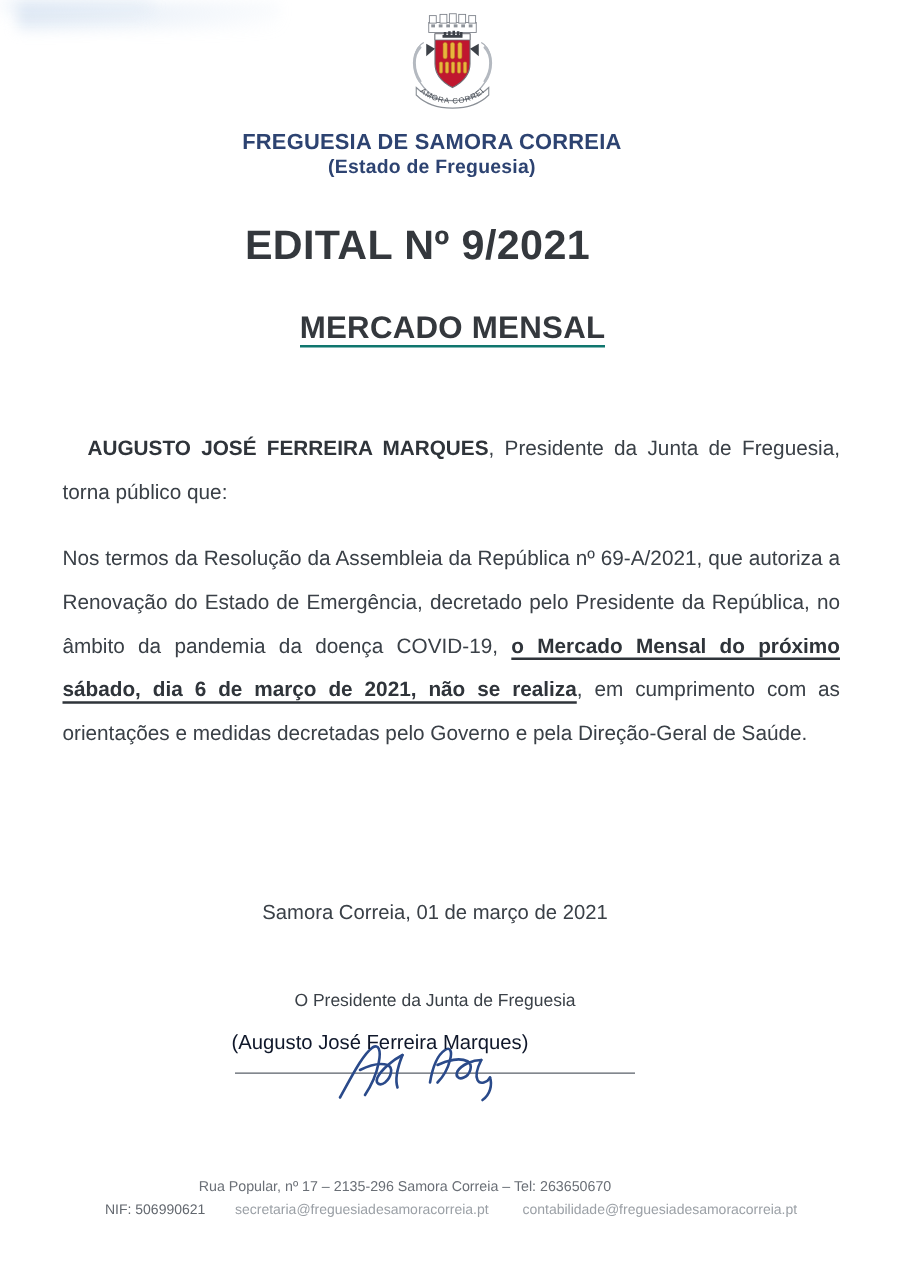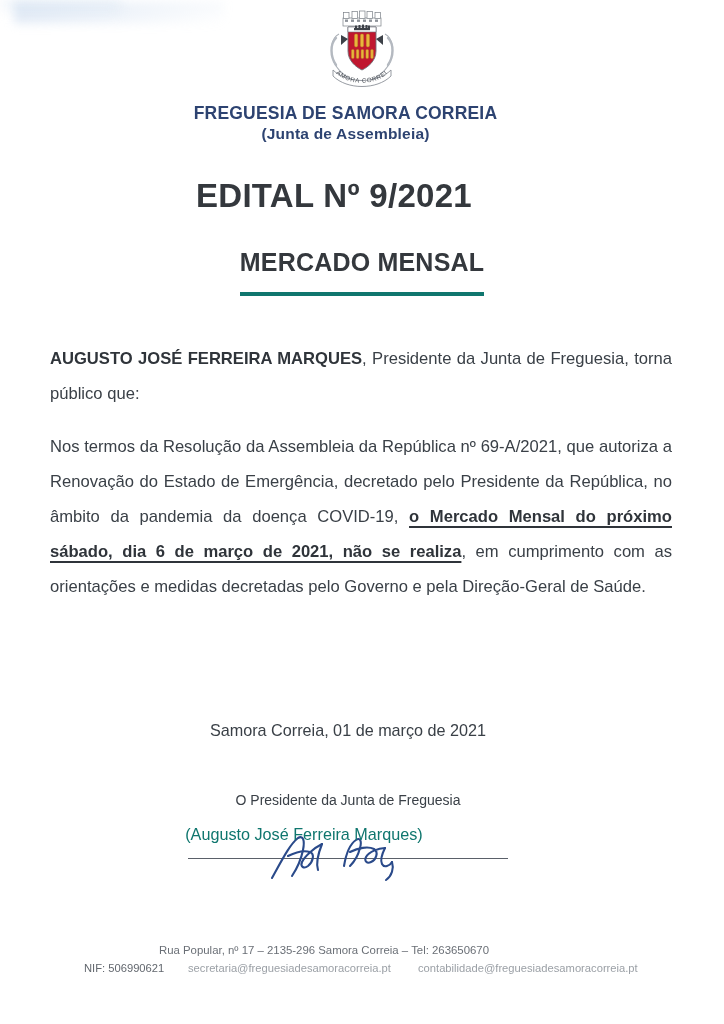--- a/index.html
+++ b/index.html
@@ -98,42 +98,42 @@
     top: 248px;
     left: 0;
     width: 724px;
     text-align: center;
     font-size: 25px;
     font-weight: bold;
     color: #34383d;
     letter-spacing: 0.2px;
   }
   .doc-subtitle span.u {
-    border-bottom: 4px solid #0f766e;
-    padding-bottom: 16px;
+    border-bottom: 2px solid #0f766e;
+    padding-bottom: 0;
   }
 
   
   .body-block {
     position: absolute;
     left: 50px;
     top: 341px;
     width: 622px;
   }
   .para {
     font-size: 16.6px;
     line-height: 35px;
     text-align: justify;
     text-justify: inter-word;
     color: #3a4047;
     margin: 0 0 0 0;
   }
   .para.intro { margin-bottom: 18px; }
   .para.main  { margin-bottom: 18px; }
-  .para b { font-weight: bold; color: #2f343a; }
+  .para b { font-weight: bold; color: #2f343a; margin-left: 20px; }
   .para .bu {
     font-weight: bold;
     color: #2f343a;
     text-decoration: underline;
     text-decoration-thickness: 2px;
     text-underline-offset: 4px;
   }
 
   
   .sig-block {
@@ -176,21 +176,21 @@
     width: 180px;
     height: 60px;
   }
   .sig-name {
     position: absolute;
     left: 0;
     top: 825px;
     width: 608px;
     text-align: center;
     font-size: 16.2px;
-    color: #0f766e;
+    color: #0f172a;
   }
 
   
   .footer {
     position: absolute;
     left: 0;
     top: 943px;
     width: 648px;
   }
   .footer-address {
@@ -289,21 +289,21 @@
       <path d="M10 62 C24 76 54 76 68 62 L68 68 C54 82 24 82 10 68 Z" fill="#ffffff" stroke="#8b9097" stroke-width="0.9"></path>
       <path id="ribbonPath" d="M13 65 C26 78 52 78 65 65" fill="none" stroke="none"></path>
       <text font-family="'Liberation Sans', sans-serif" font-size="6.2" fill="#4a4f56" letter-spacing="0.7">
         <textPath href="#ribbonPath" startOffset="50%" text-anchor="middle">SAMORA CORREIA</textPath>
       </text>
     </svg>
   </div>
 
   <div class="org-header">
     <div class="org-line1">FREGUESIA DE SAMORA CORREIA</div>
-    <div class="org-line2">(Junta de Assembleia)</div>
+    <div class="org-line2">(Estado de Freguesia)</div>
   </div>
 
   <div class="doc-title">EDITAL Nº 9/2021</div>
   <div class="doc-subtitle">
     <span class="u">MERCADO MENSAL</span>
   </div>
 
   <div class="body-block">
     <p class="para intro"><b>AUGUSTO JOSÉ FERREIRA MARQUES</b><span>, Presidente da Junta de Freguesia, torna público que:</span></p>
 

